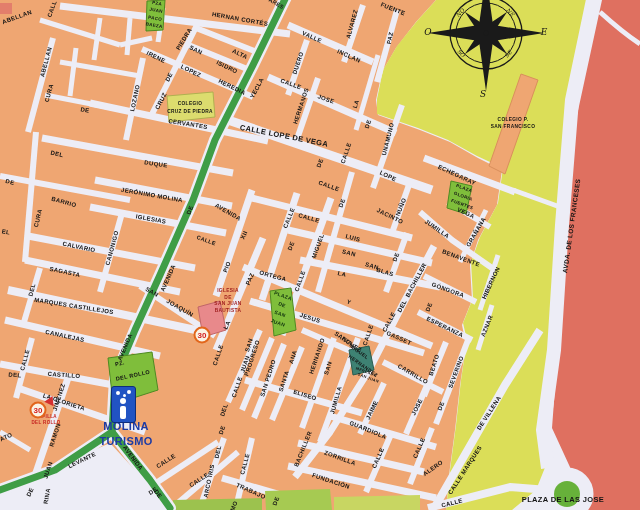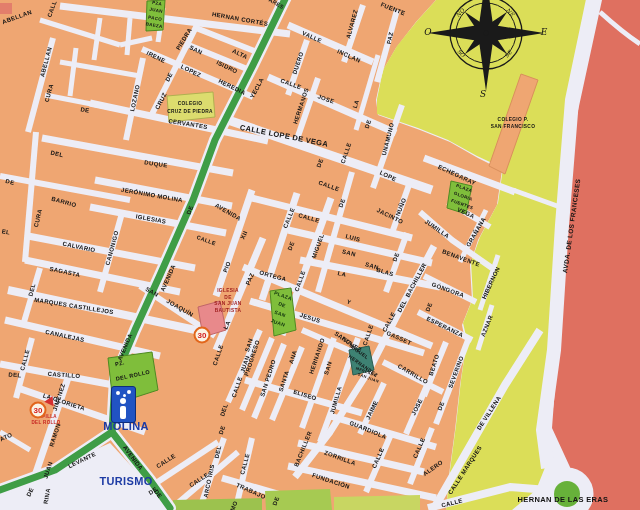--- a/index.html
+++ b/index.html
@@ -311,25 +311,25 @@
       <div class="lbl" style="left: 276px; top: 501px; font-size: 6px; transform: translate(-50%, -50%) rotate(-70deg);">DE</div>
       <div class="lbl" style="left: 218px; top: 452px; font-size: 6px; transform: translate(-50%, -50%) rotate(-78deg);">DEL</div>
       <div class="lbl" style="left: 209px; top: 481px; font-size: 6px; transform: translate(-50%, -50%) rotate(-78deg);">ARCO IRIS</div>
       <div class="lbl" style="left: 378px; top: 458px; font-size: 6px; transform: translate(-50%, -50%) rotate(-66deg);">CALLE</div>
       <div class="lbl" style="left: 419px; top: 448px; font-size: 6px; transform: translate(-50%, -50%) rotate(-66deg);">CALLE</div>
       <div class="lbl" style="left: 489px; top: 413px; font-size: 6px; transform: translate(-50%, -50%) rotate(-57deg);">DE VILLENA</div>
       <div class="lbl" style="left: 465px; top: 470px; font-size: 6px; transform: translate(-50%, -50%) rotate(-57deg);">CALLE MARQUES</div>
       <div class="lbl" style="left: 433px; top: 468px; font-size: 6px; transform: translate(-50%, -50%) rotate(-35deg);">ALERO</div>
       <div class="lbl" style="left: 452px; top: 503px; font-size: 6px; transform: translate(-50%, -50%) rotate(-14deg);">CALLE</div>
       <div class="lbl" style="left: 572px; top: 226px; font-size: 6.5px; transform: translate(-50%, -50%) rotate(-82deg);">AVDA. DE LOS FRANCESES</div>
-      <div class="lbl" style="left: 563px; top: 500px; font-size: 7.5px; transform: translate(-50%, -50%) rotate(0deg);">HERNAN DE LAS ERAS</div>
+      <div class="lbl" style="left: 563px; top: 500px; font-size: 7.5px; transform: translate(-50%, -50%) rotate(0deg);">PLAZA DE LAS JOSE</div>
       <div class="lbl" style="left: 120px; top: 364px; font-size: 5.5px; transform: translate(-50%, -50%) rotate(-12deg);">PZ.</div>
       <div class="lbl" style="left: 133px; top: 376px; font-size: 5.5px; transform: translate(-50%, -50%) rotate(-12deg);">DEL ROLLO</div>
       <div class="lbl" style="left: 126px; top: 426px; font-size: 11px; color: rgb(29, 59, 164); transform: translate(-50%, -50%) rotate(0deg);">MOLINA</div>
-      <div class="lbl" style="left: 126px; top: 441px; font-size: 11px; color: rgb(29, 59, 164); transform: translate(-50%, -50%) rotate(0deg); margin-top: 40px;">TURISMO</div>
+      <div class="lbl" style="left: 126px; top: 441px; font-size: 11px; color: rgb(29, 59, 164); transform: translate(-50%, -50%) rotate(0deg);">TURISMO</div>
       <div class="lbl" style="left: 46px; top: 417px; font-size: 4.5px; color: rgb(196, 29, 29); transform: translate(-50%, -50%) rotate(0deg);">CAPILLA</div>
       <div class="lbl" style="left: 46px; top: 423px; font-size: 4.5px; color: rgb(196, 29, 29); transform: translate(-50%, -50%) rotate(0deg);">DEL ROLLO</div>
       <div class="lbl" style="left: 228px; top: 291px; font-size: 4.8px; color: rgb(158, 27, 27); transform: translate(-50%, -50%) rotate(0deg);">IGLESIA</div>
       <div class="lbl" style="left: 228px; top: 297.5px; font-size: 4.8px; color: rgb(158, 27, 27); transform: translate(-50%, -50%) rotate(0deg);">DE</div>
       <div class="lbl" style="left: 228px; top: 304px; font-size: 4.8px; color: rgb(158, 27, 27); transform: translate(-50%, -50%) rotate(0deg);">SAN JUAN</div>
       <div class="lbl" style="left: 228px; top: 310.5px; font-size: 4.8px; color: rgb(158, 27, 27); transform: translate(-50%, -50%) rotate(0deg);">BAUTISTA</div>
       <div class="lbl" style="left: 283px; top: 296px; font-size: 5px; color: rgb(14, 46, 14); transform: translate(-50%, -50%) rotate(20deg);">PLAZA</div>
       <div class="lbl" style="left: 282px; top: 305px; font-size: 5px; color: rgb(14, 46, 14); transform: translate(-50%, -50%) rotate(20deg);">DE</div>
       <div class="lbl" style="left: 280px; top: 314px; font-size: 5px; color: rgb(14, 46, 14); transform: translate(-50%, -50%) rotate(20deg);">SAN</div>
       <div class="lbl" style="left: 278px; top: 323px; font-size: 5px; color: rgb(14, 46, 14); transform: translate(-50%, -50%) rotate(20deg);">JUAN</div>

